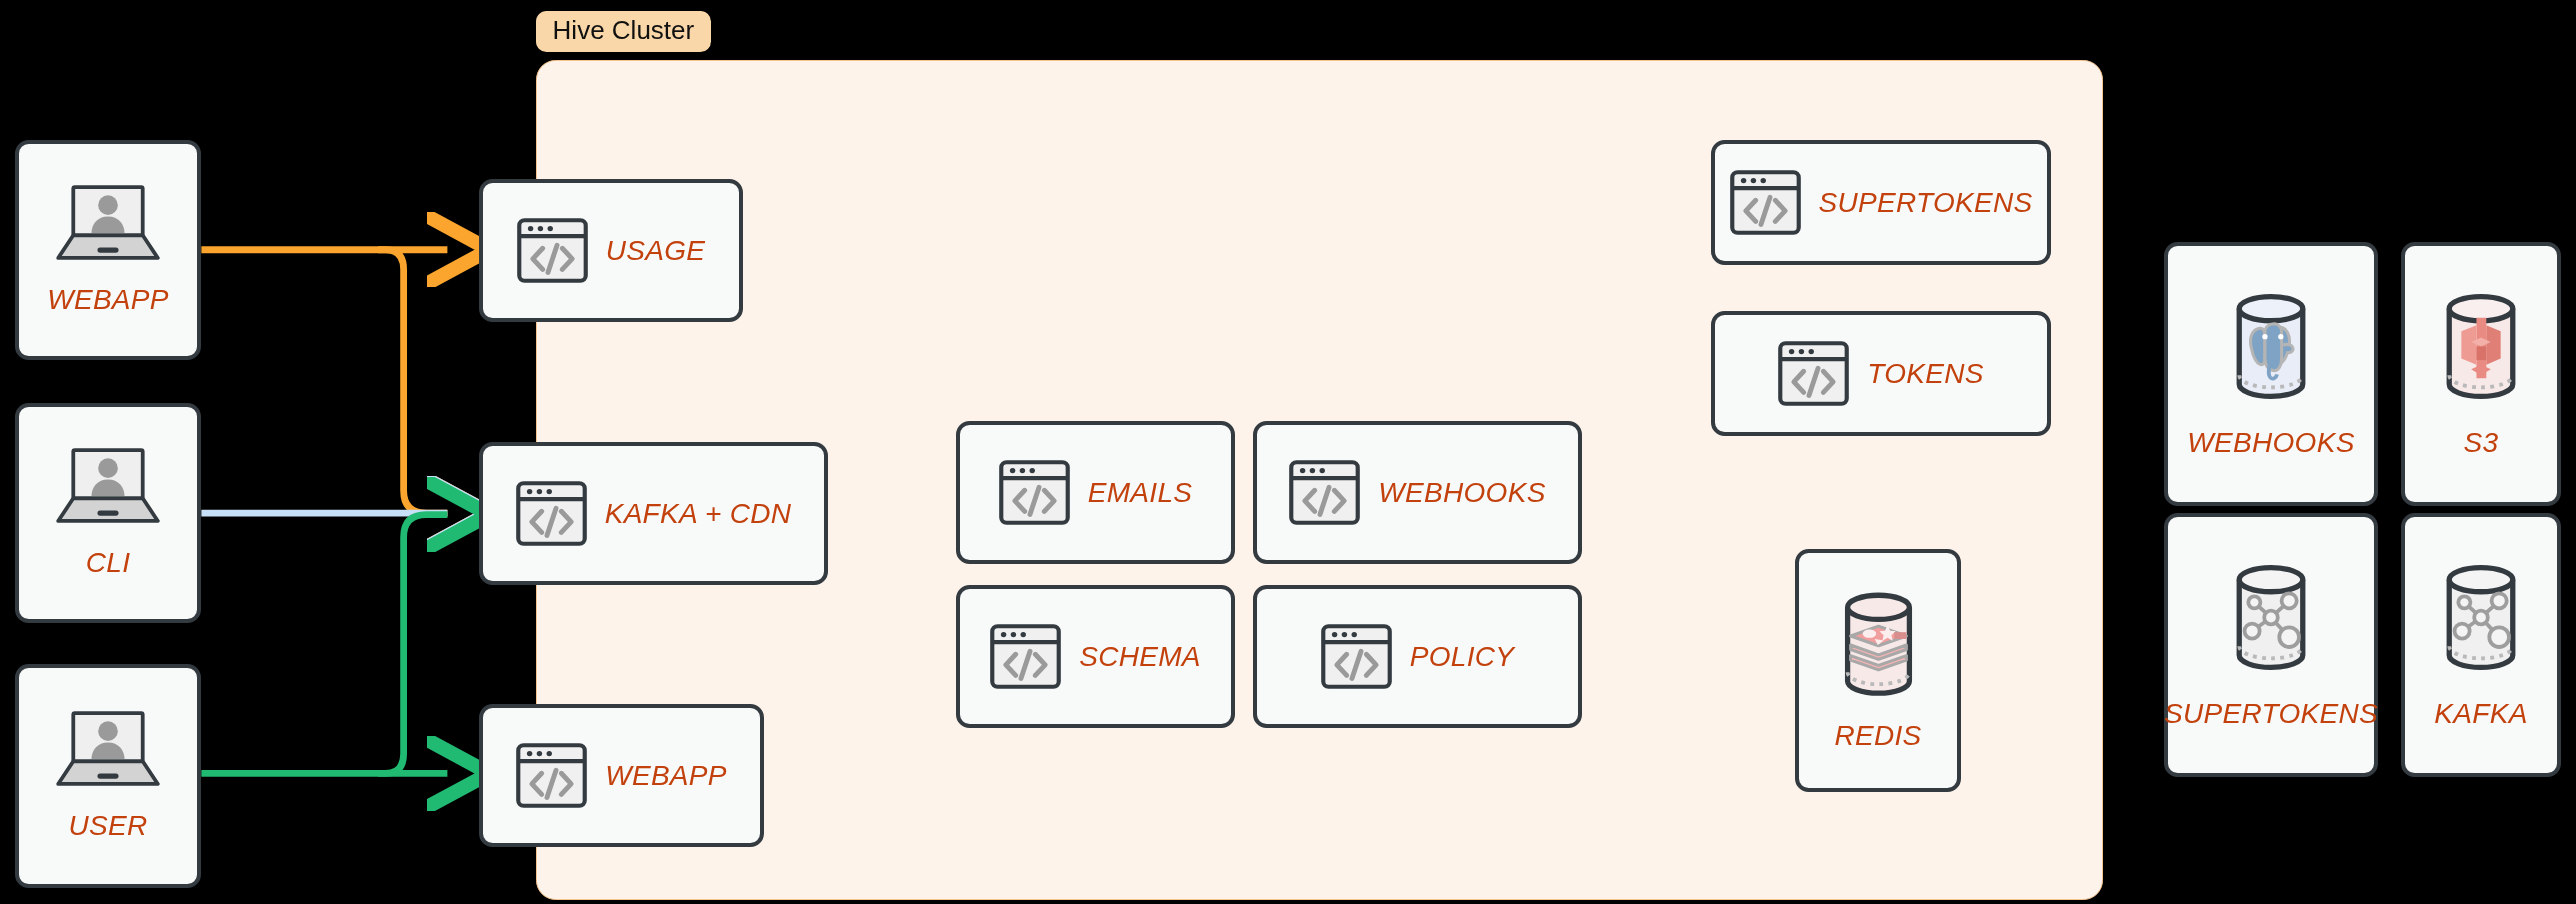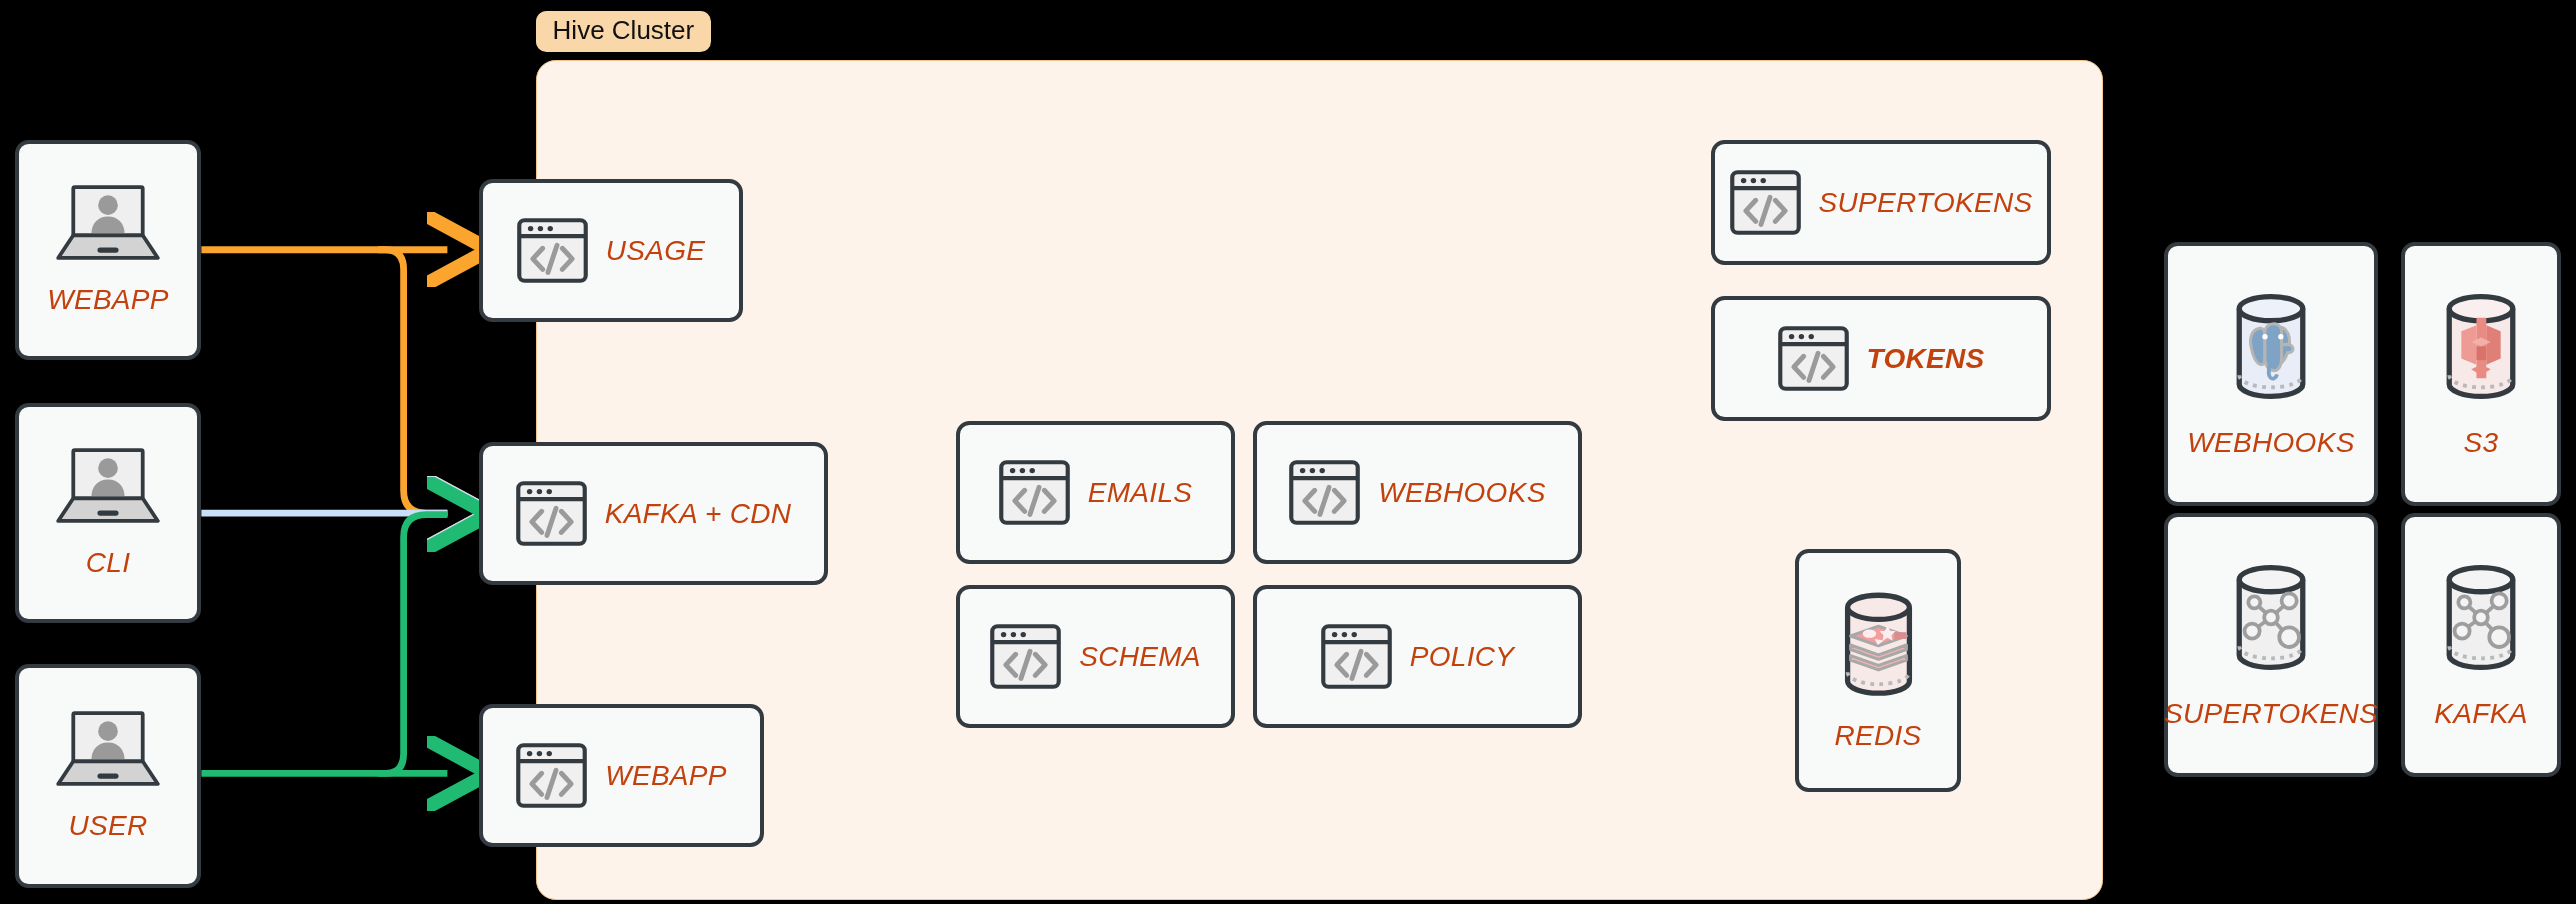--- a/index.html
+++ b/index.html
@@ -236,21 +236,21 @@
         <path d="M3 24 H91" stroke="#333A40" stroke-width="5.5"></path>
         <circle cx="18" cy="14" r="3.6" fill="#333A40"></circle>
         <circle cx="31" cy="14" r="3.6" fill="#333A40"></circle>
         <circle cx="44" cy="14" r="3.6" fill="#333A40"></circle>
         <path d="M34 40 L21 54 L34 68 M60 40 L73 54 L60 68 M53 36 L41 72" fill="none" stroke="#9A9A9A" stroke-width="6.5" stroke-linecap="round" stroke-linejoin="round"></path>
       </svg>
     </span>
     <span class="node-label">SUPERTOKENS</span>
   </div>
 
-  <div class="node service" style="left:1711px;top:296px;width:340px;height:125px;padding:0 19.6px;font-weight:bold;">
+  <div class="node service" style="left:1711px;top:311px;width:340px;height:125px;padding:0 19.6px;">
     <span class="icon-wrap" style="margin-right:18px;">
       <svg width="71" height="65" viewBox="0 0 94 86">
         <rect x="3" y="3" width="88" height="80" rx="7" fill="#F0F0F0" stroke="#333A40" stroke-width="5.5"></rect>
         <path d="M3 24 H91" stroke="#333A40" stroke-width="5.5"></path>
         <circle cx="18" cy="14" r="3.6" fill="#333A40"></circle>
         <circle cx="31" cy="14" r="3.6" fill="#333A40"></circle>
         <circle cx="44" cy="14" r="3.6" fill="#333A40"></circle>
         <path d="M34 40 L21 54 L34 68 M60 40 L73 54 L60 68 M53 36 L41 72" fill="none" stroke="#9A9A9A" stroke-width="6.5" stroke-linecap="round" stroke-linejoin="round"></path>
       </svg>
     </span>

